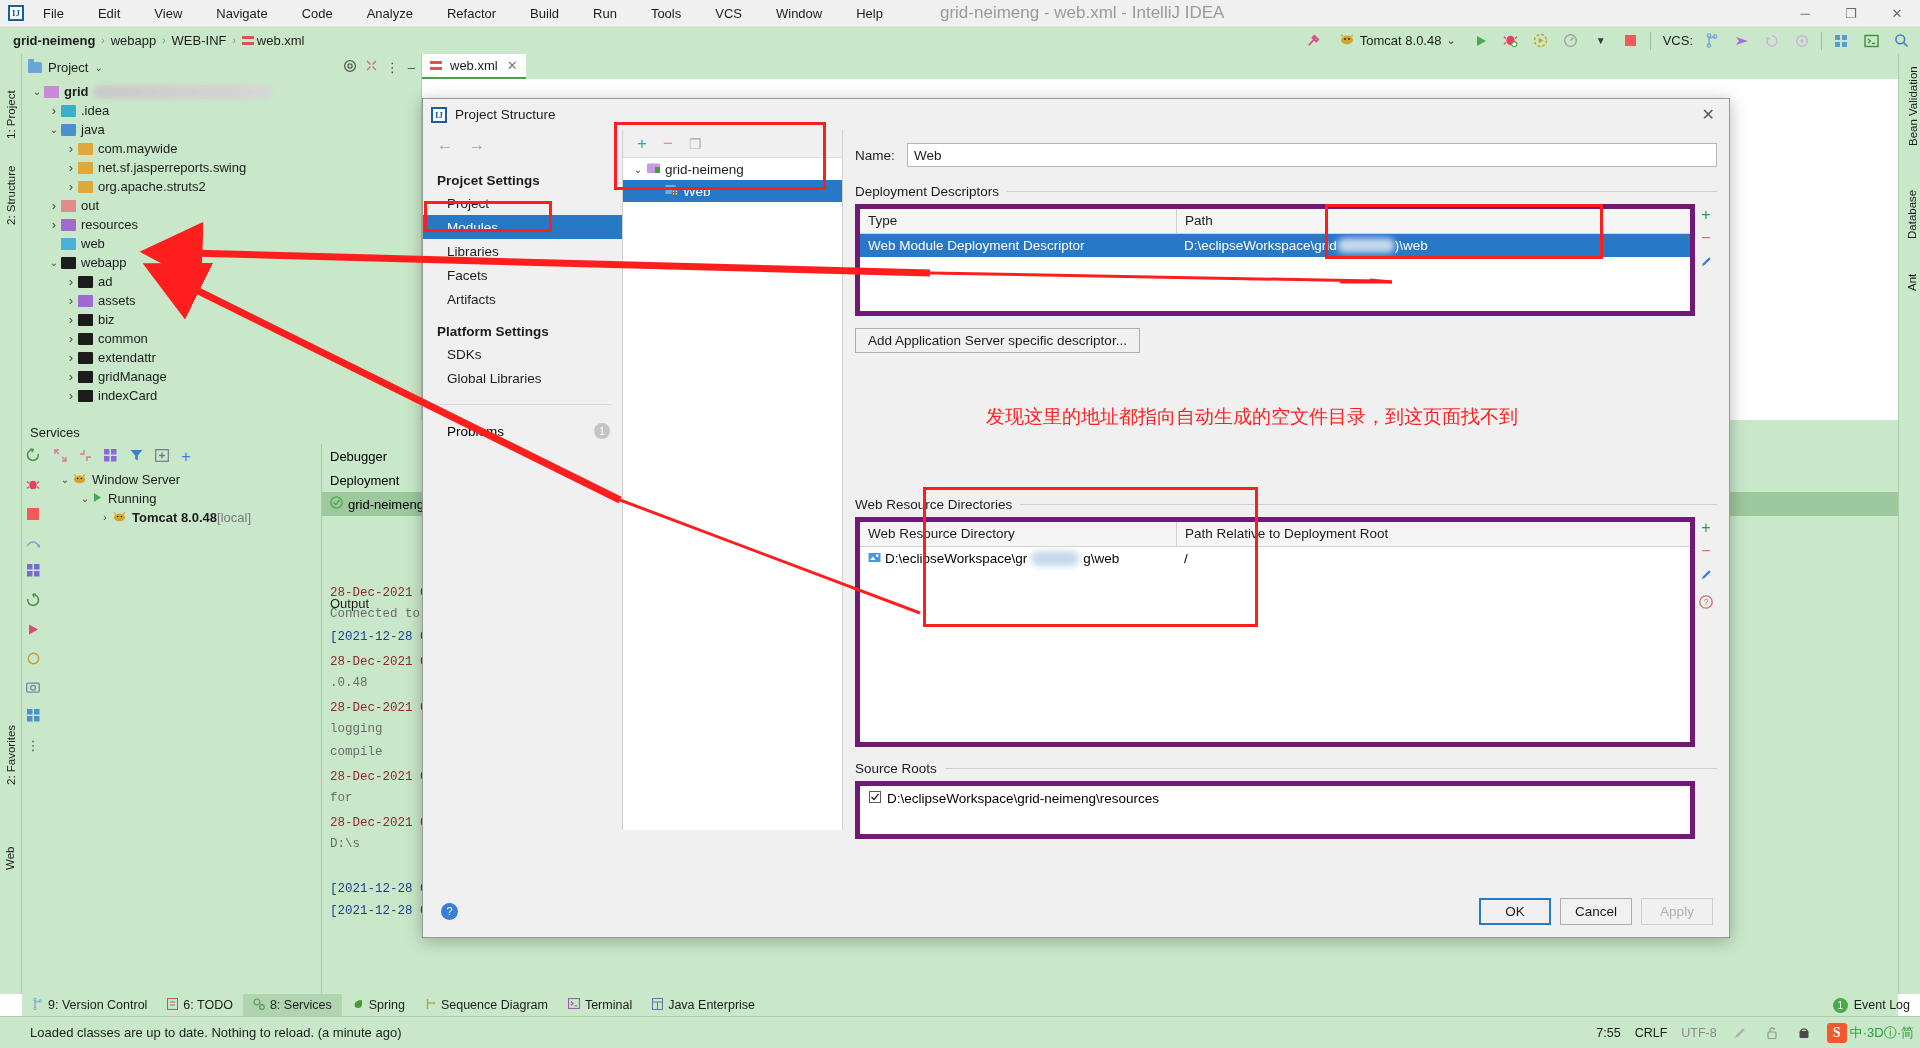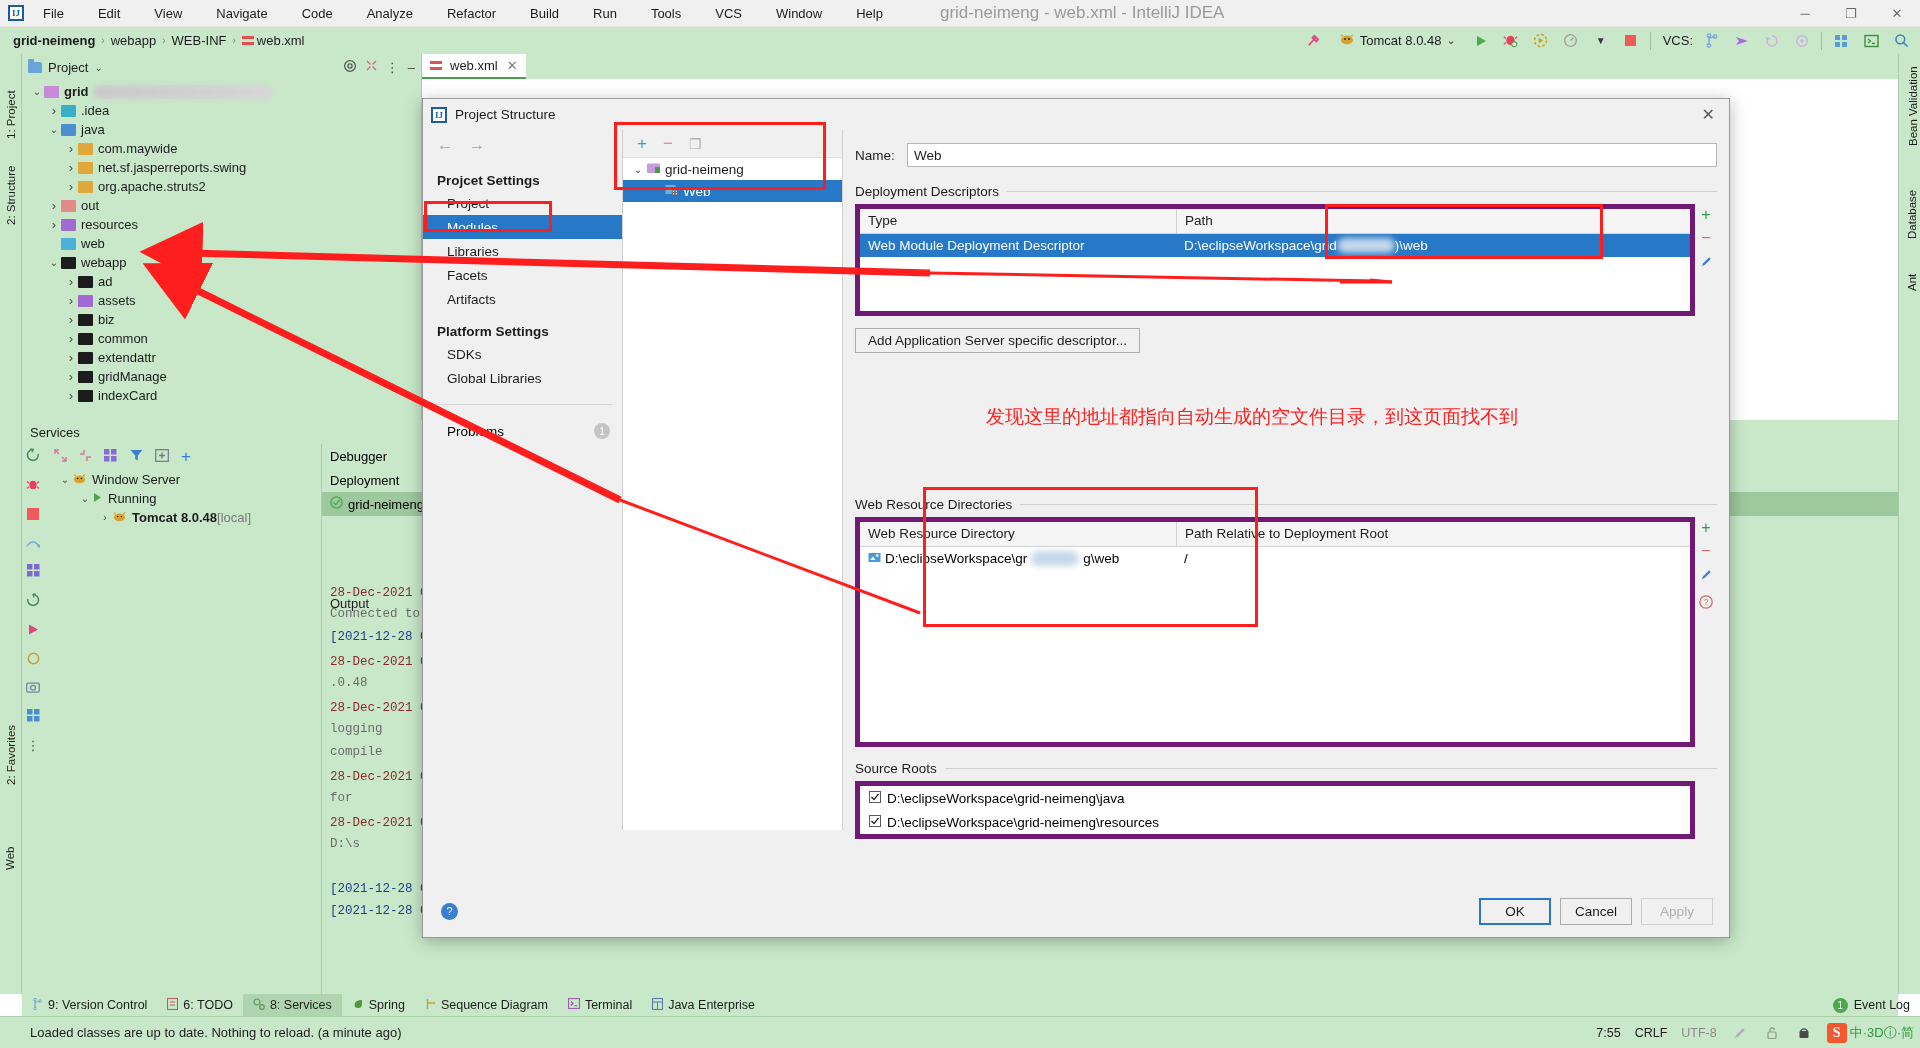--- a/index.html
+++ b/index.html
@@ -1007,29 +1007,20 @@
           <span class="rule"></span>
         </div>
         <div class="tbl" style="height:58px;margin-top:5px;margin-right:22px;">
           <div style="height:24px;display:flex;align-items:center;gap:6px;padding-left:9px;">
             <span>
               <svg width="12" height="12" viewBox="0 0 12 12">
                   <rect x="0.5" y="0.5" width="11" height="11" fill="#fff" stroke="#5a5a5a" stroke-width="1"></rect>
                   <polyline points="2.5,6 5,8.6 9.6,2.8" stroke="#1c1c1c" stroke-width="1.3" fill="none"></polyline>
                 </svg>
             </span>
-            <span style="font-size:13.5px;">D:\eclipseWorkspace\grid-neimeng\java</span>
-          </div>
-          <div style="height:24px;display:flex;align-items:center;gap:6px;padding-left:9px;">
-            <span>
-              <svg width="12" height="12" viewBox="0 0 12 12">
-                  <rect x="0.5" y="0.5" width="11" height="11" fill="#fff" stroke="#5a5a5a" stroke-width="1"></rect>
-                  <polyline points="2.5,6 5,8.6 9.6,2.8" stroke="#1c1c1c" stroke-width="1.3" fill="none"></polyline>
-                </svg>
-            </span>
             <span style="font-size:13.5px;">D:\eclipseWorkspace\grid-neimeng\resources</span>
           </div>
         </div>
       </div>
     </div>
 
     <div class="dlg-footer">
       <span class="help-circ">?</span>
       <span class="footer-btns">
         <button class="btn-main">OK</button>

